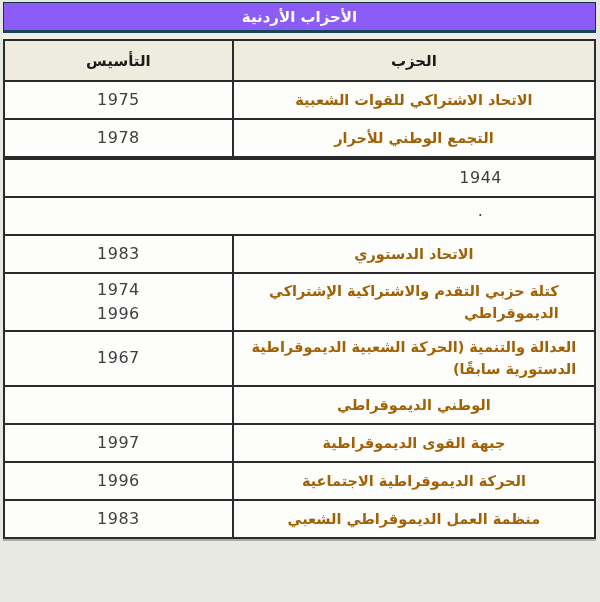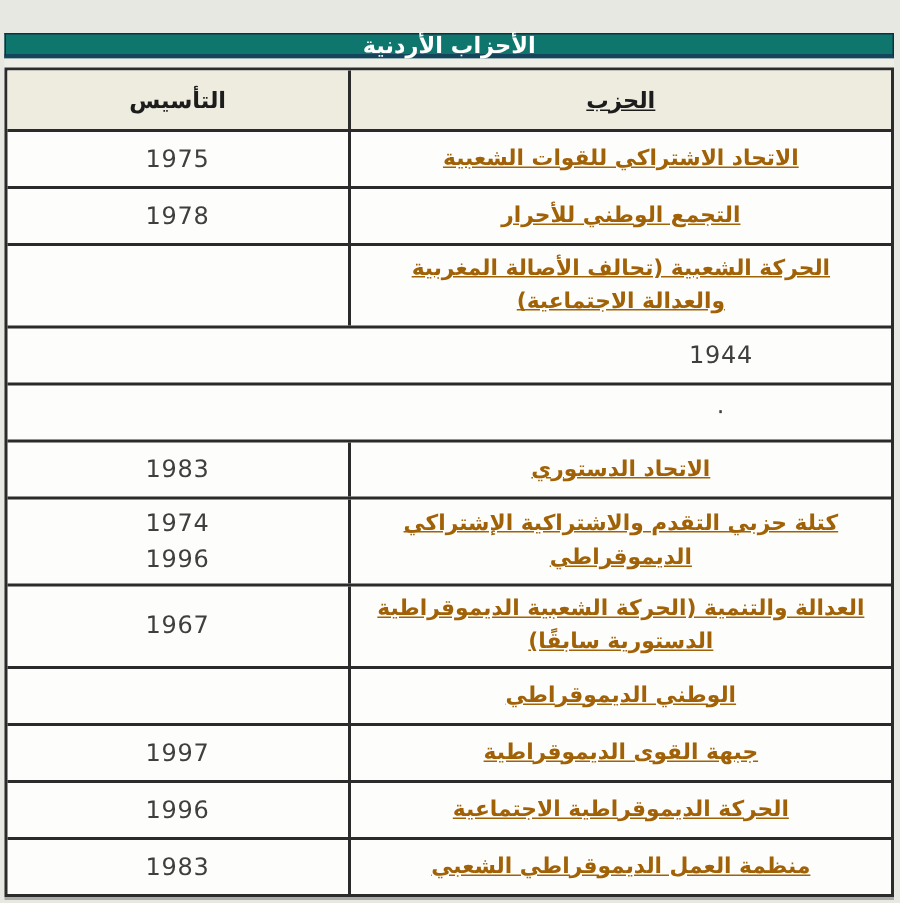--- a/index.html
+++ b/index.html
@@ -6,50 +6,50 @@
   html, body {
     width: 600px; height: 602px;
     background: #e8e8e2;
     font-family: "DejaVu Sans", sans-serif;
     overflow: hidden;
   }
   .page { padding: 2px 4px 4px 3px; }
 
   
   .title-bar {
-    background: #0f766e;
+    background: #8b5cf6;
     border: 1px solid #13303f;
     border-bottom: 3px solid #14455c;
-    height: 17px;
-    display: flex; align-items: center; justify-content: center; margin-top: 20px;
+    height: 31px;
+    display: flex; align-items: center; justify-content: center;
   }
   .title-bar span {
     color: #ffffff;
     font-weight: bold;
     font-size: 15px;
   }
   .gap { height: 6px; background: #efeee6; }
 
   
   .parties-table {
     border: 2px solid #2b2b2b;
     background: #fdfdfb;
     direction: rtl;
     box-shadow: 0 2px 0 rgba(120,122,115,0.55);
   }
   .row { display: flex; align-items: stretch; }
   .data-row { border-top: 2.5px solid #2b2b2b; }
   .cell {
     display: flex; align-items: center; justify-content: center;
-    text-align: center;
+    text-align: right;
     white-space: pre-line;
     padding: 4px 10px;
     min-height: 36px;
   }
-  .party-cell { width: 61.5%; border-left: 2.5px solid #2b2b2b; text-decoration: underline; }
+  .party-cell { width: 61.5%; border-left: 2.5px solid #2b2b2b; }
   .year-cell  { width: 38.5%; }
 
   .header-row { background: #edecdf; }
   .header-row .cell { min-height: 39px; font-weight: bold; font-size: 15px; color: #1c1c1c; }
 
   .data-row .party-cell {
     font-weight: bold;
     font-size: 14.5px;
     color: #a16207;
     line-height: 1.55;
@@ -83,22 +83,20 @@
     <div class="cell party-cell">الاتحاد الاشتراكي للقوات الشعبية</div>
     <div class="cell year-cell">1975</div>
   </div>
 
   <div class="row data-row">
     <div class="cell party-cell">التجمع الوطني للأحرار</div>
     <div class="cell year-cell">1978</div>
   </div>
 
   <div class="row data-row">
-    <div class="cell party-cell">الحركة الشعبية (تحالف الأصالة المغربية
-والعدالة الاجتماعية)</div>
   </div>
 
   <div class="row data-row">
     <div class="cell year-cell">1944</div>
   </div>
 
   <div class="row data-row">
     <div class="cell year-cell">·</div>
   </div>
 

